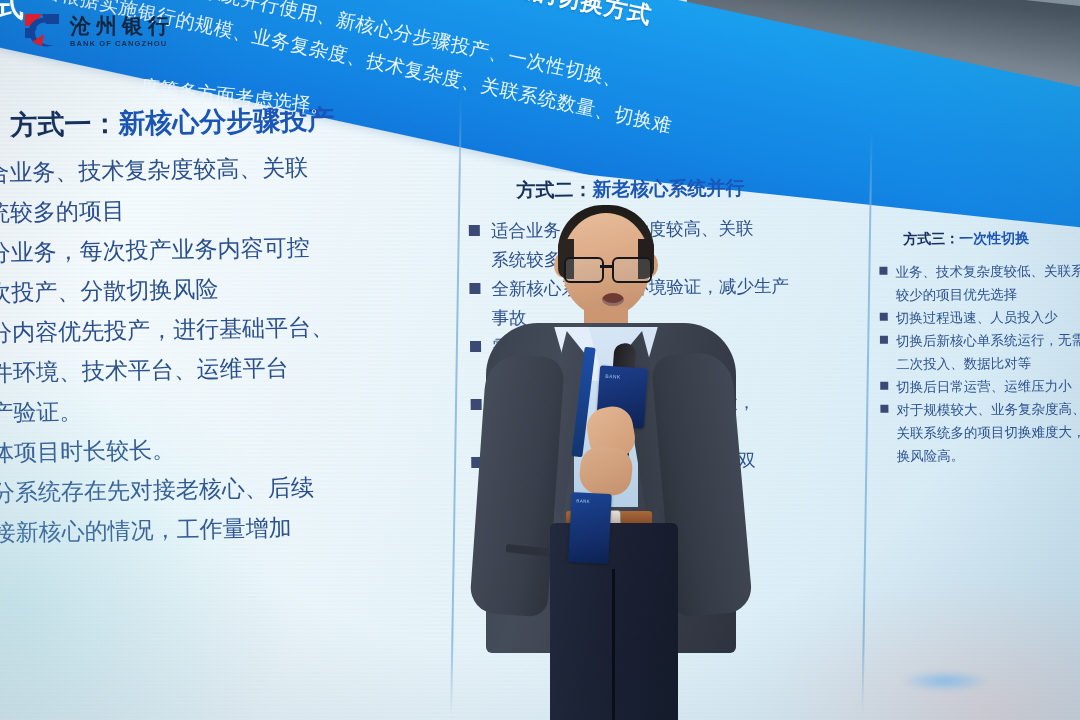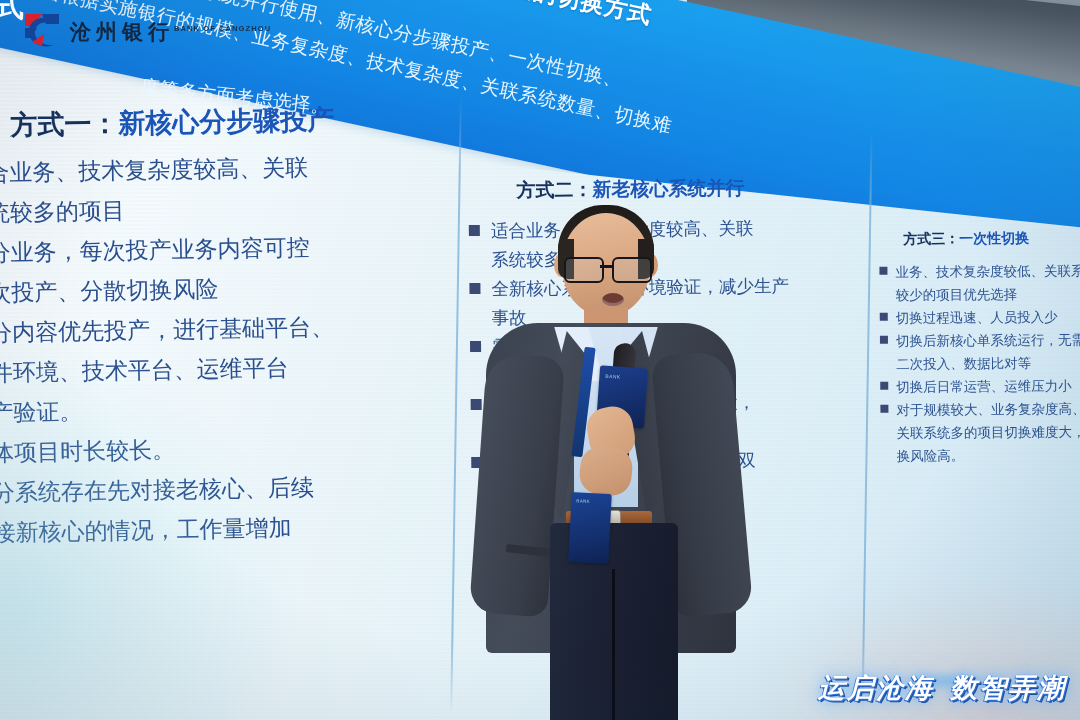--- a/index.html
+++ b/index.html
@@ -66,21 +66,21 @@
 
   
   .cut-top{
     position:absolute;left:-6px;top:-14px;color:#ffffff;font-size:30px;font-weight:bold;
     letter-spacing:2px;white-space:nowrap;opacity:.97;z-index:6;
   }
 
   
   .logo{position:absolute;left:22px;top:12px;z-index:8;display:flex;align-items:center;gap:8px;}
   .logo-mark{position:relative;width:40px;height:40px;}
-  .logo-text{display:flex;flex-direction:row;line-height:1;justify-content:space-between;}
+  .logo-text{display:flex;flex-direction:column;line-height:1;justify-content:space-between;}
   .logo-cn{color:#13263f;font-size:21px;font-weight:bold;letter-spacing:5px;
     font-family:"DejaVu Sans","Liberation Sans",sans-serif;}
   .logo-en{color:#14304f;font-size:7.5px;letter-spacing:1.1px;margin-top:3px;font-weight:bold;}
 
   
   .col{position:absolute;color:#2b4f86;}
   .col-title{white-space:nowrap;font-weight:bold;color:#16315c;}
   .col-title .em{color:#1a55b8;}
   .li{display:flex;align-items:flex-start;}
   .sq{flex:0 0 auto;background:#3a4a74;display:inline-block;}
@@ -416,19 +416,16 @@
     <div class="p-badge">
       <span class="bt">BANK</span>
     </div>
   </div>
 
   <div class="coolwash"></div>
   <div class="warmwash"></div>
 
   <div class="wm-glow"></div>
   <div class="wm">
-    <div class="wm-main">
-      <span>运启沧海</span><span class="sp"></span><span>数智弄潮</span>
-    </div>
   </div>
 
   <div class="vig"></div>
 </div>
 
 </body></html>

